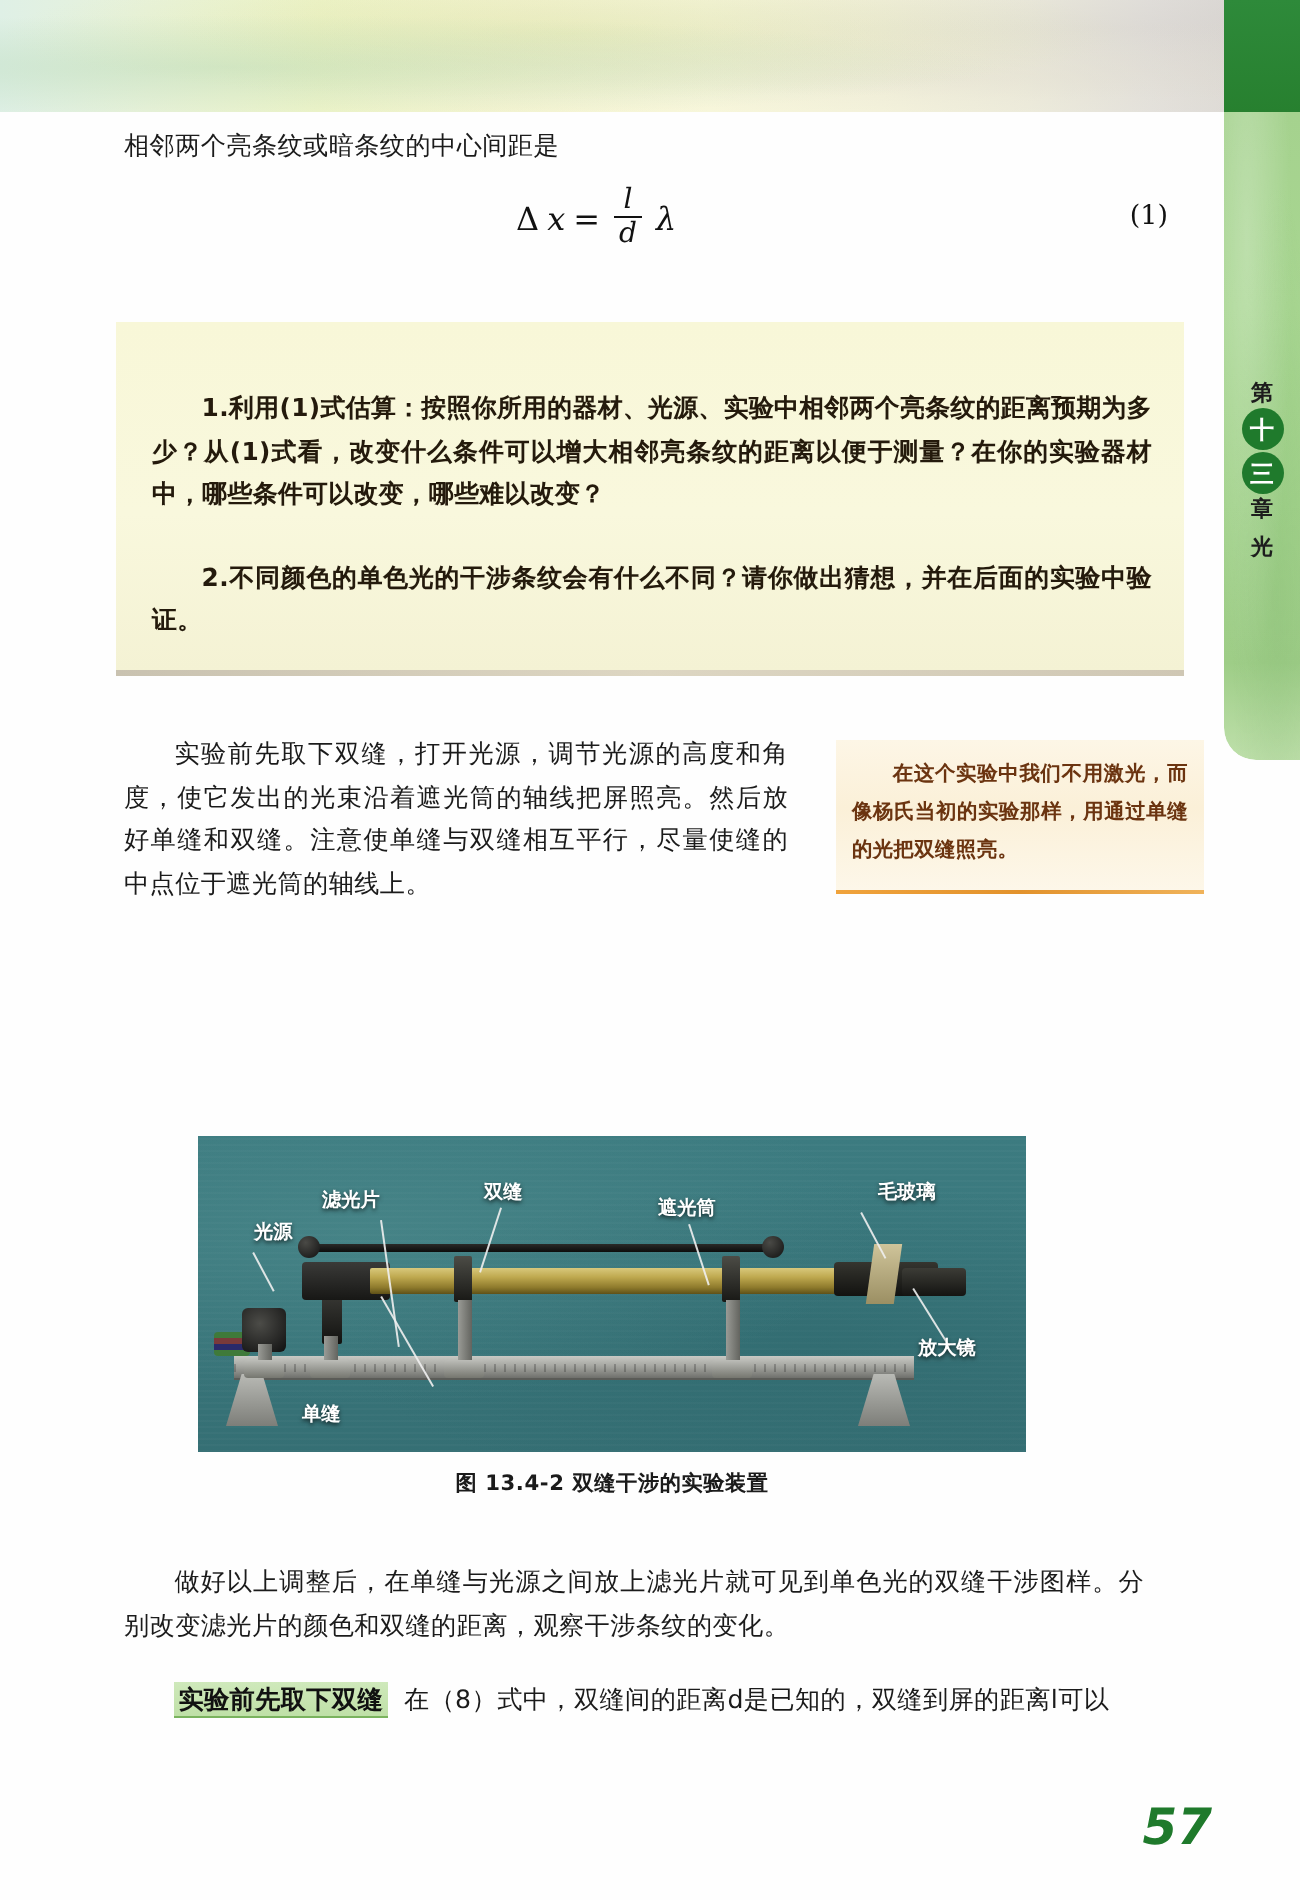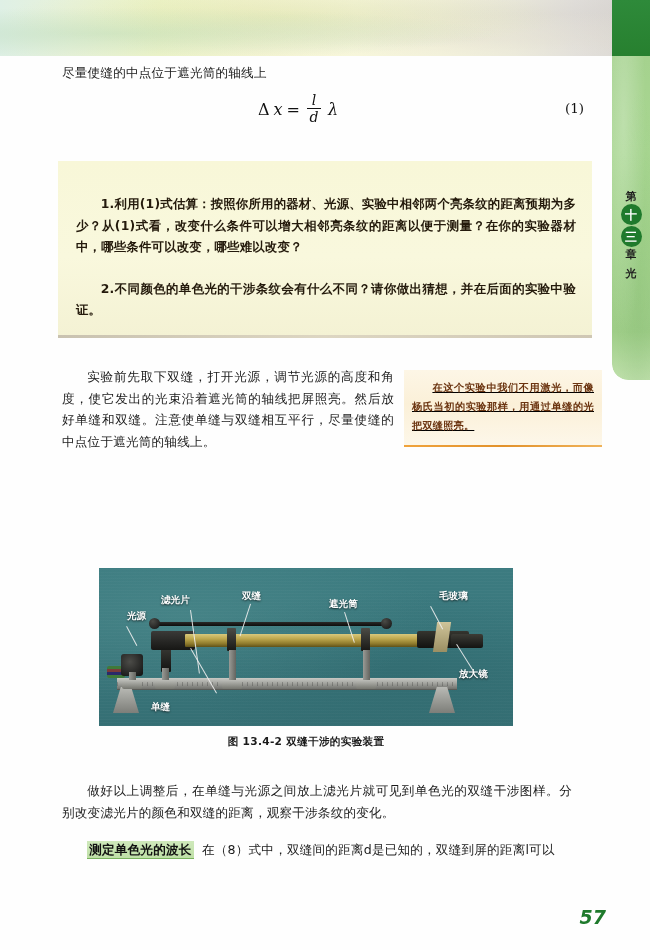--- a/index.html
+++ b/index.html
@@ -171,22 +171,21 @@
   .hl {
     background: linear-gradient(180deg,#cfe9bb,#bfe0a7);
     font-weight:700; color:#111;
     padding: 1px 2px;
     border-bottom: 1.5px solid #7ab35e;
   }
 
   
   #margin-note {
     position:absolute; right: 48px; top: 370px;
-    width: 198px;
-    text-decoration: underline;
+    width: 184px;
   }
   #margin-note .mn-body{
     background: linear-gradient(180deg,#fdf6e6 0%, #fbf0d8 45%, #fdf7e9 100%);
     padding: 8px 8px 10px 8px;
   }
   #margin-note .mn-text{
     font-family:"DejaVu Sans", sans-serif;
     font-size: 10.2px; line-height: 19px;
     color:#6b3410; font-weight:700;
     text-indent: 2em; text-align: justify;
@@ -314,21 +313,21 @@
     margin-top:9px; text-align:center;
     font-family:"DejaVu Sans", sans-serif;
     font-size: 10.6px; font-weight:700; color:#1b1b1b;
     letter-spacing:.3px;
   }
 
   
   #page-number{
     position:absolute; right: 44px; bottom: 22px;
     font-family:"DejaVu Sans", sans-serif;
-    font-size: 19px; font-style: italic; font-weight:700;
+    font-size: 25px; font-style: italic; font-weight:700;
     color:#1f7a2c;
   }
 </style>
 </head>
 <body>
 
 <div id="page">
 
   <div id="top-band">
     <div class="mottle"></div>
@@ -340,21 +339,21 @@
     <div id="chapter-stack">
       <div class="ch-char">第</div>
       <div class="ch-circle">十</div>
       <div class="ch-circle">三</div>
       <div class="ch-char">章</div>
       <div class="ch-gap"></div>
       <div class="ch-char">光</div>
     </div>
   </div>
 
-  <div class="col para" style="top:62px;">尽量使缝的中点位于遮光筒的轴线上</div>
+  <div class="col para" style="top:62px;">相邻两个亮条纹或暗条纹的中心间距是</div>
 
   <div id="formula-row">
     <div id="formula">
       <span>Δ</span>
         <span class="it">x</span>
       <span>=</span>
       <span class="frac">
         <span class="num">l</span>
         <span class="bar"></span>
         <span class="den">d</span>
@@ -433,18 +432,18 @@
       <div class="plabel" style="left:143px; top:22px;">双缝</div>
       <div class="plabel" style="left:230px; top:30px;">遮光筒</div>
       <div class="plabel" style="left:340px; top:22px;">毛玻璃</div>
       <div class="plabel" style="left:360px; top:100px;">放大镜</div>
     </div>
     <div id="fig-caption">图 13.4-2  双缝干涉的实验装置</div>
   </div>
 
   <div class="col" style="top:780px;">
     <div class="para indent">做好以上调整后，在单缝与光源之间放上滤光片就可见到单色光的双缝干涉图样。分别改变滤光片的颜色和双缝的距离，观察干涉条纹的变化。</div>
-    <div class="para indent" style="margin-top:16px;"><span class="hl">测定单色光的波长</span>&nbsp;&nbsp;<span>在（8）式中，双缝间的距离d是已知的，双缝到屏的距离l可以</span></div>
+    <div class="para indent" style="margin-top:16px;"><span class="hl">实验前先取下双缝</span>&nbsp;&nbsp;<span>在（8）式中，双缝间的距离d是已知的，双缝到屏的距离l可以</span></div>
   </div>
 
   <div id="page-number">57</div>
 
 </div>
 
 </body></html>

